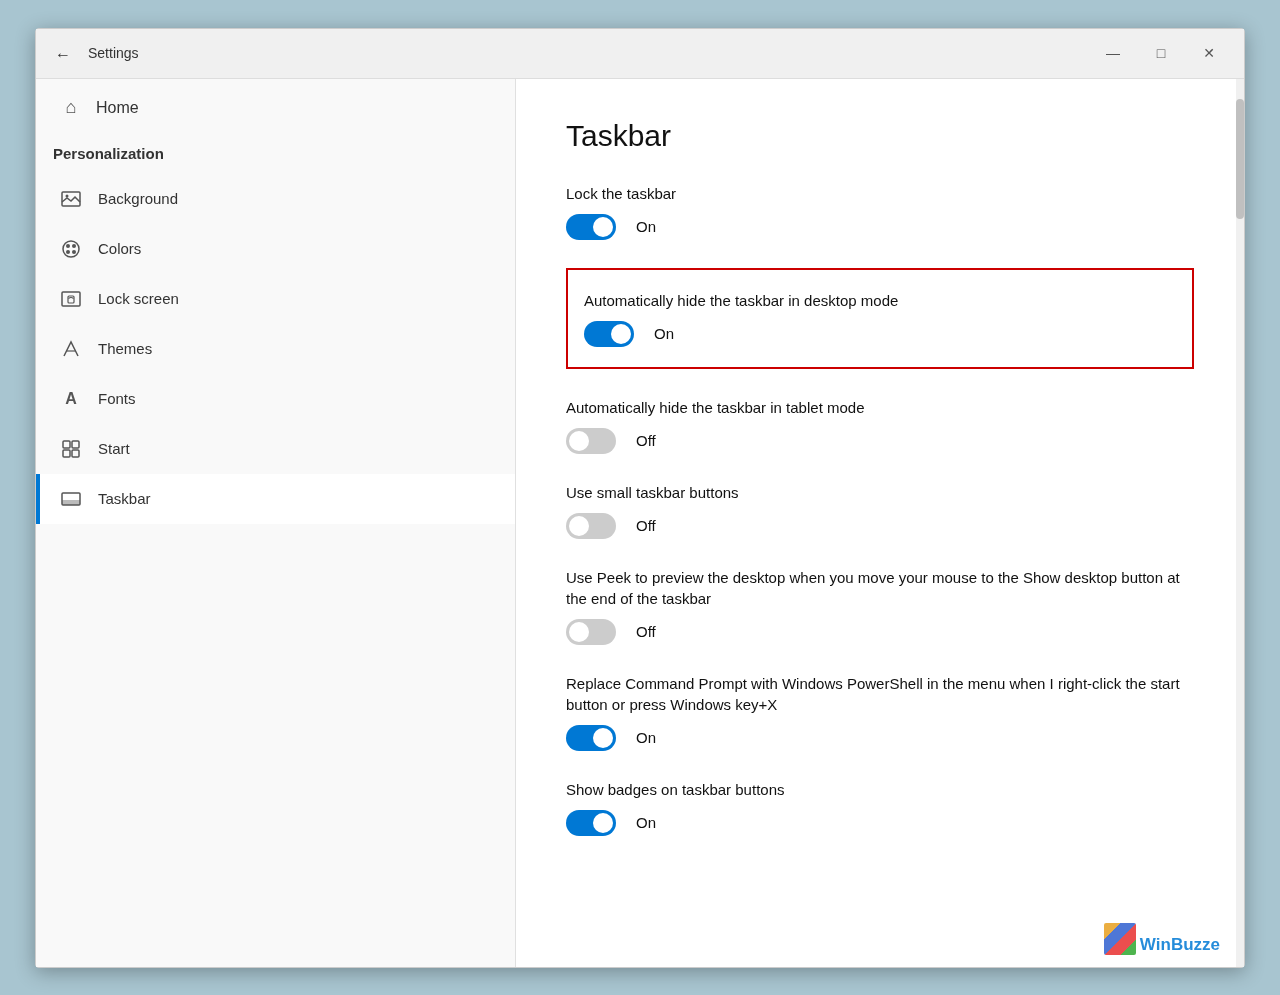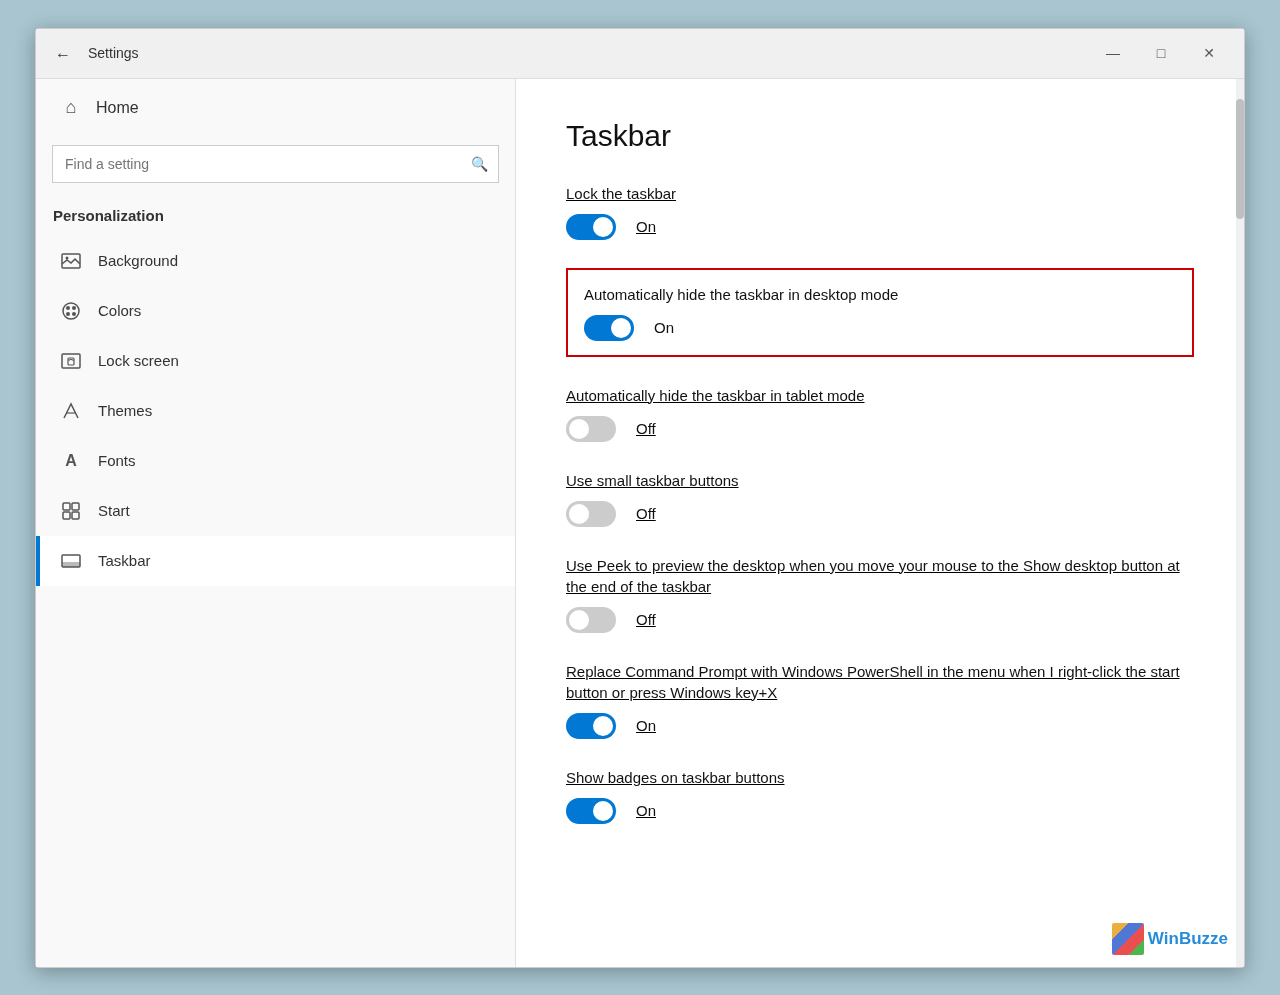--- a/index.html
+++ b/index.html
@@ -156,21 +156,20 @@
       position: relative;
     }
     .page-title {
       font-size: 30px;
       font-weight: 300;
       color: #111;
       margin-bottom: 30px;
     }
     .setting-section {
       margin-bottom: 28px;
-      text-decoration: underline;
     }
     .setting-label {
       font-size: 15px;
       color: #111;
       margin-bottom: 10px;
       line-height: 1.4;
     }
     .setting-row {
       display: flex;
       align-items: center;
@@ -200,21 +199,21 @@
       transition: left 0.15s;
     }
     .toggle.on .toggle-thumb { left: 27px; }
     .toggle.off .toggle-thumb { left: 3px; }
     .toggle-label {
       font-size: 15px;
       color: #111;
     }
     .highlighted-box {
       border: 2.5px solid #cc0000;
-      padding: 14px 16px;
+      padding: 20px 16px;
       margin-bottom: 28px;
     }
     .scrollbar {
       position: absolute;
       right: 0;
       top: 0;
       width: 8px;
       height: 100%;
       background: #f0f0f0;
     }
@@ -222,23 +221,23 @@
       width: 8px;
       height: 120px;
       background: #c0c0c0;
       border-radius: 4px;
       position: absolute;
       top: 20px;
     }
     .watermark {
       position: absolute;
       bottom: 12px;
-      right: 16px;
-      display: flex;
-      align-items: center;
+      right: 24px;
+      display: flex;
+      align-items: flex-end;
       gap: 4px;
       opacity: 0.85;
     }
     .watermark-logo {
       width: 32px;
       height: 32px;
       background: linear-gradient(135deg, #e8a020 25%, #3060d0 25%, #3060d0 50%, #e83030 50%, #e83030 75%, #30a830 75%);
       border-radius: 2px;
     }
     .watermark-text {
@@ -266,24 +265,20 @@
   </div>
 
   <div class="content">
 
     <div class="sidebar">
       <div class="sidebar-home">
         <div class="sidebar-icon">⌂</div>
         <span>Home</span>
       </div>
 
-      <div class="sidebar-search">
-        <input type="text" placeholder="Find a setting" style="">
-        <span class="search-icon">🔍</span>
-      </div>
 
       <div class="sidebar-section-title">Personalization</div>
 
       <div class="sidebar-item">
         <div class="sidebar-icon">
           <svg width="20" height="16" viewBox="0 0 20 16" fill="none">
             <rect x="1" y="1" width="18" height="14" rx="1" stroke="#555" stroke-width="1.5" fill="none"></rect>
             <path d="M1 11 L6 7 L10 10 L14 6 L19 11" stroke="#555" stroke-width="1.5" fill="none"></path>
             <circle cx="6" cy="5" r="1.5" fill="#555"></circle>
           </svg>

